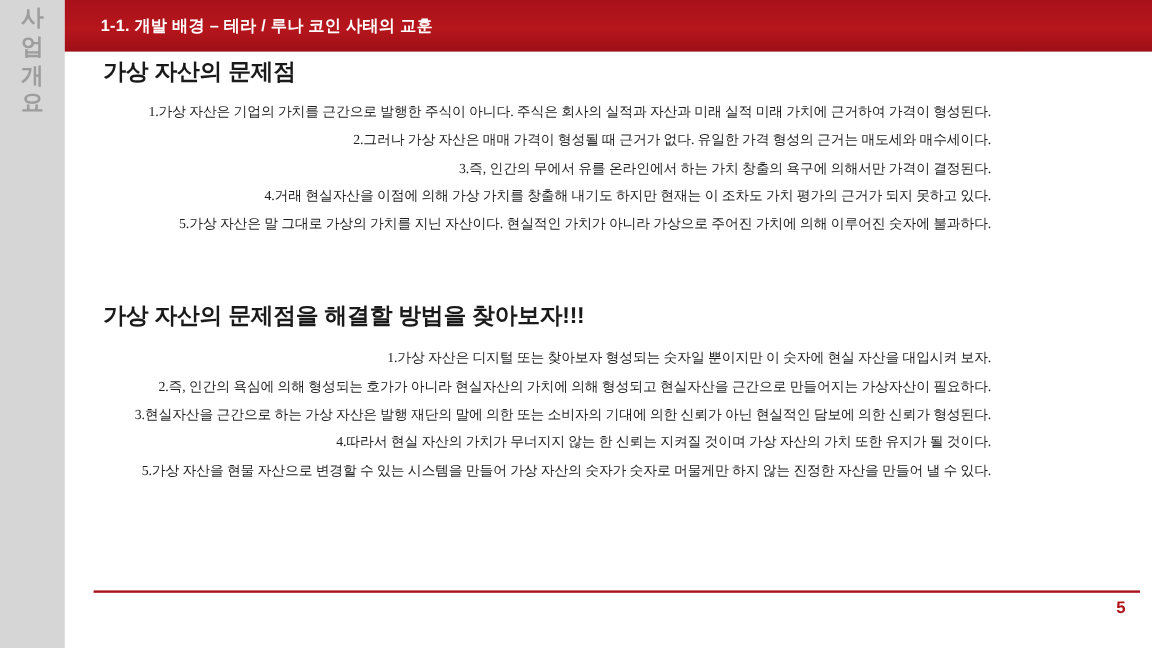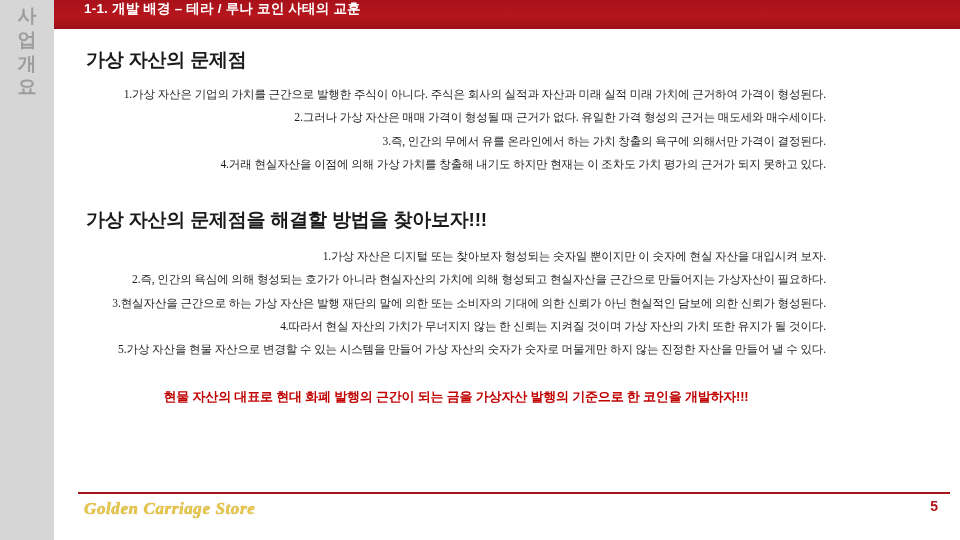--- a/index.html
+++ b/index.html
@@ -37,24 +37,25 @@
     line-height: 1.25;
     letter-spacing: 0;
   }
 
   
   .header-bar {
     position: absolute;
     left: 54px;
     top: 0;
     width: 906px;
-    height: 29px;
+    height: 43px;
     background: #b01319;
     background: linear-gradient(180deg,#a8111a 0%, #b6161c 55%, #9d0f16 100%);
     display: flex;
+    align-items: center;
   }
   .header-bar .htitle {
     color: #ffffff;
     font-family: "Liberation Sans", sans-serif;
     font-size: 13.5px;
     font-weight: bold;
     padding-left: 30px;
     letter-spacing: 0.2px;
   }
 
@@ -70,21 +71,21 @@
 
   h2.sec-title {
     font-family: "Liberation Sans", sans-serif;
     font-size: 19px;
     font-weight: bold;
     color: #1a1a1a;
     letter-spacing: -0.2px;
     margin-bottom: 14px;
   }
   h2.sec-title.second {
-    margin-top: 34px;
+    margin-top: 54px;
     margin-bottom: 16px;
   }
 
   ol.points {
     list-style: none;
     margin: 0 0 0 4px;
     padding: 0;
     text-align: right;
   }
   ol.points li {
@@ -167,33 +168,32 @@
   </div>
 
   <div class="content">
 
     <h2 class="sec-title">가상 자산의 문제점</h2>
     <ol class="points">
       <li><span class="num">1.</span><span>가상 자산은 기업의 가치를 근간으로 발행한 주식이 아니다. 주식은 회사의 실적과 자산과 미래 실적 미래 가치에 근거하여 가격이 형성된다.</span></li>
       <li><span class="num">2.</span><span>그러나 가상 자산은 매매 가격이 형성될 때 근거가 없다. 유일한 가격 형성의 근거는 매도세와 매수세이다.</span></li>
       <li><span class="num">3.</span><span>즉, 인간의 무에서 유를 온라인에서 하는 가치 창출의 욕구에 의해서만 가격이 결정된다.</span></li>
       <li><span class="num">4.</span><span>거래 현실자산을 이점에 의해 가상 가치를 창출해 내기도 하지만 현재는 이 조차도 가치 평가의 근거가 되지 못하고 있다.</span></li>
+      <li><span class="num">5.</span><span>가상 자산은 말 그대로 가상의 가치를 지닌 자산이다. 현실적인 가치가 아니라 가상으로 주어진 가치에 의해 이루어진 숫자에 불과하다.</span></li>
     </ol>
 
     <h2 class="sec-title second">가상 자산의 문제점을 해결할 방법을 찾아보자!!!</h2>
     <ol class="points">
       <li><span class="num">1.</span><span>가상 자산은 디지털 또는 찾아보자 형성되는 숫자일 뿐이지만 이 숫자에 현실 자산을 대입시켜 보자.</span></li>
       <li><span class="num">2.</span><span>즉, 인간의 욕심에 의해 형성되는 호가가 아니라 현실자산의 가치에 의해 형성되고 현실자산을 근간으로 만들어지는 가상자산이 필요하다.</span></li>
       <li><span class="num">3.</span><span>현실자산을 근간으로 하는 가상 자산은 발행 재단의 말에 의한 또는 소비자의 기대에 의한 신뢰가 아닌 현실적인 담보에 의한 신뢰가 형성된다.</span></li>
       <li><span class="num">4.</span><span>따라서 현실 자산의 가치가 무너지지 않는 한 신뢰는 지켜질 것이며 가상 자산의 가치 또한 유지가 될 것이다.</span></li>
       <li><span class="num">5.</span><span>가상 자산을 현물 자산으로 변경할 수 있는 시스템을 만들어 가상 자산의 숫자가 숫자로 머물게만 하지 않는 진정한 자산을 만들어 낼 수 있다.</span></li>
     </ol>
 
-    <div class="conclusion">현물 자산의 대표로 현대 화폐 발행의 근간이 되는 금을 가상자산 발행의 기준으로 한 코인을 개발하자!!!</div>
   </div>
 
   <div class="footer">
     <div class="footer-rule"></div>
-    <div class="footer-brand">Golden Carriage Store</div>
     <div class="footer-page">5</div>
   </div>
 
 </div>
 
 </body></html>

